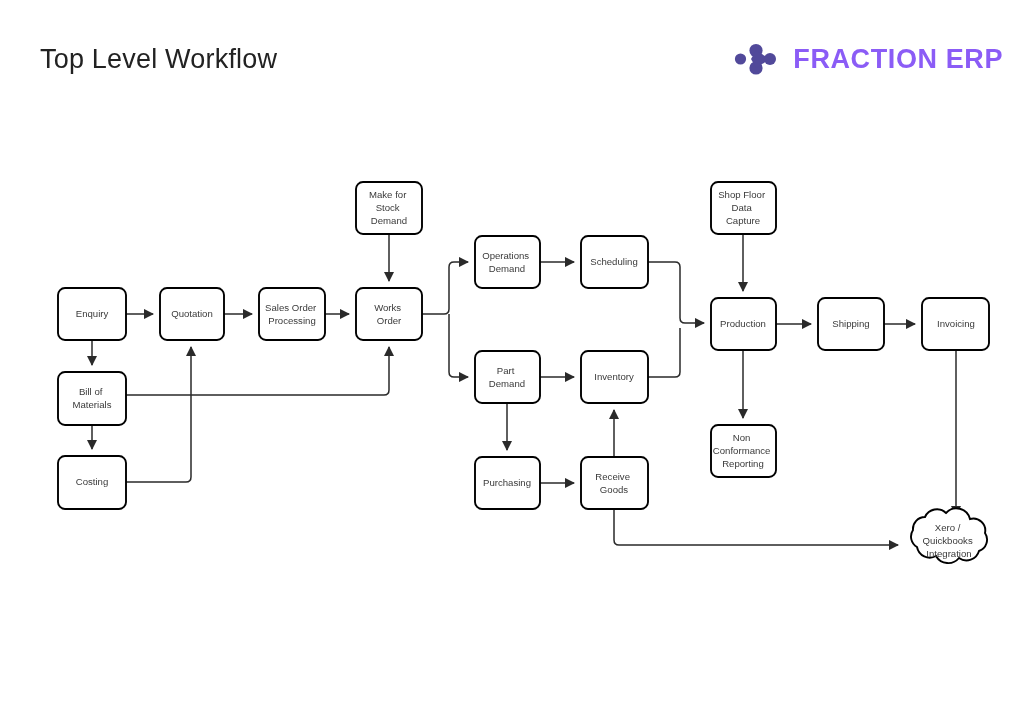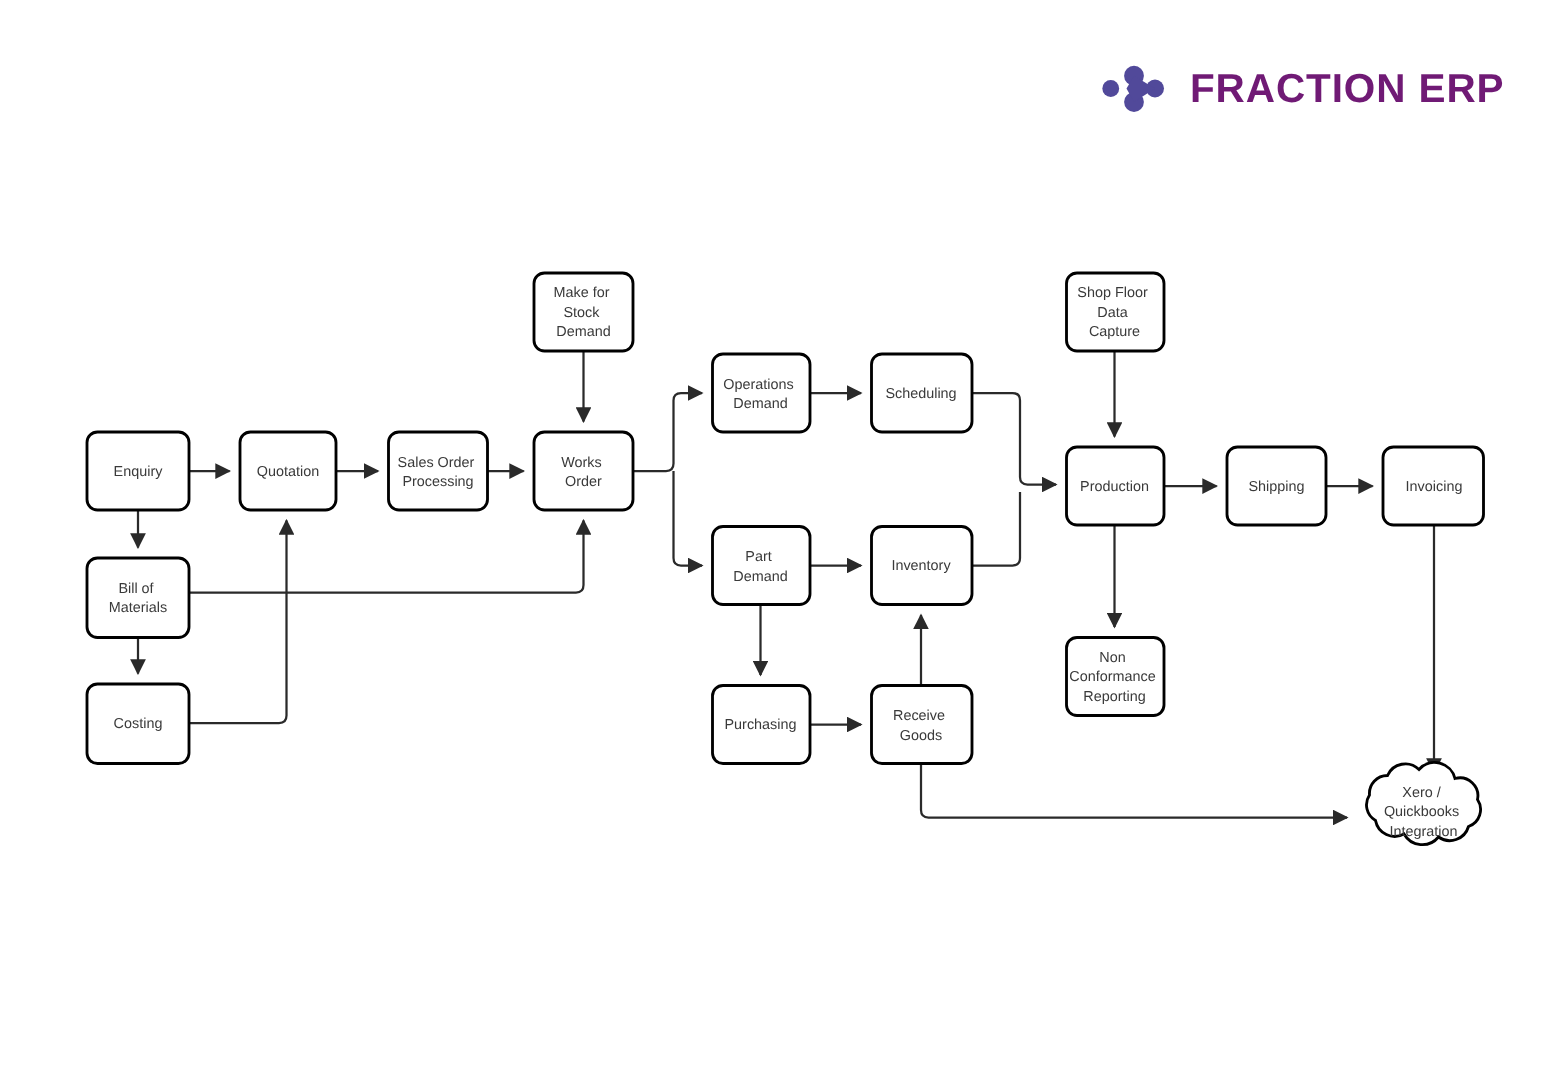--- a/index.html
+++ b/index.html
@@ -39,21 +39,21 @@
     gap: 14px;
   }
   .brand-mark {
     width: 46px;
     height: 34px;
     display: block;
   }
   .brand-text {
     font-size: 27px;
     font-weight: bold;
-    color: #701a75;
+    color: #8b5cf6;
     letter-spacing: 0.6px;
     white-space: nowrap;
   }
   
   .footer {
     position: absolute;
     right: 35px;
     bottom: 29px;
     font-size: 13.5px;
     color: #2b2b2b;
@@ -93,20 +93,21 @@
     fill: none;
     stroke: #2a2a2a;
     stroke-width: 1.5;
   }
 </style>
 </head>
 <body>
 
 <div class="page">
 
+  <div class="page-title">Top Level Workflow</div>
 
   <div class="brand">
     <svg class="brand-mark" viewBox="0 0 46 34">
       <circle cx="7.5" cy="17" r="5.6" fill="#51499a"></circle>
       <circle cx="23" cy="8.5" r="6.6" fill="#51499a"></circle>
       <circle cx="23" cy="26" r="6.6" fill="#51499a"></circle>
       <circle cx="37" cy="17" r="6.0" fill="#51499a"></circle>
       <path d="M23 8.5 L37 17 L23 26 Z" fill="#51499a"></path>
       <path d="M23 8.5 L23 26 L18 17 Z" fill="#51499a"></path>
     </svg>

